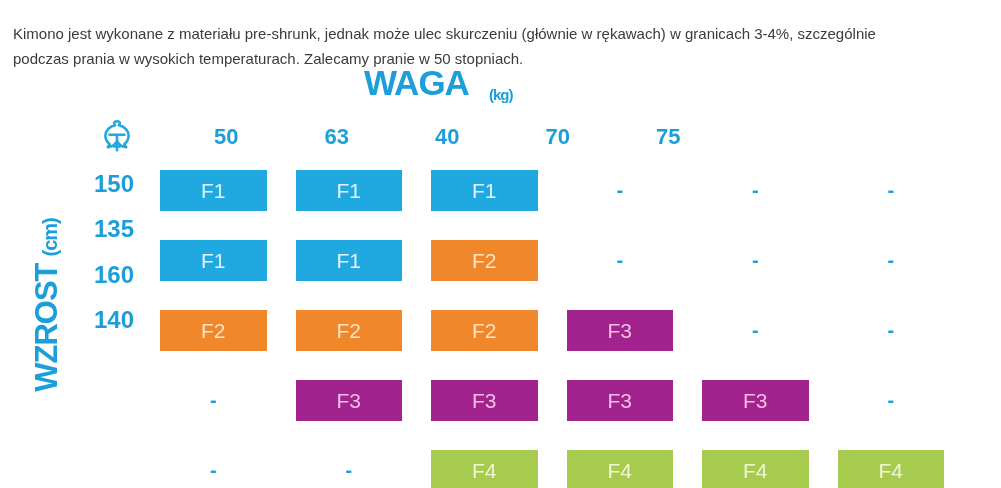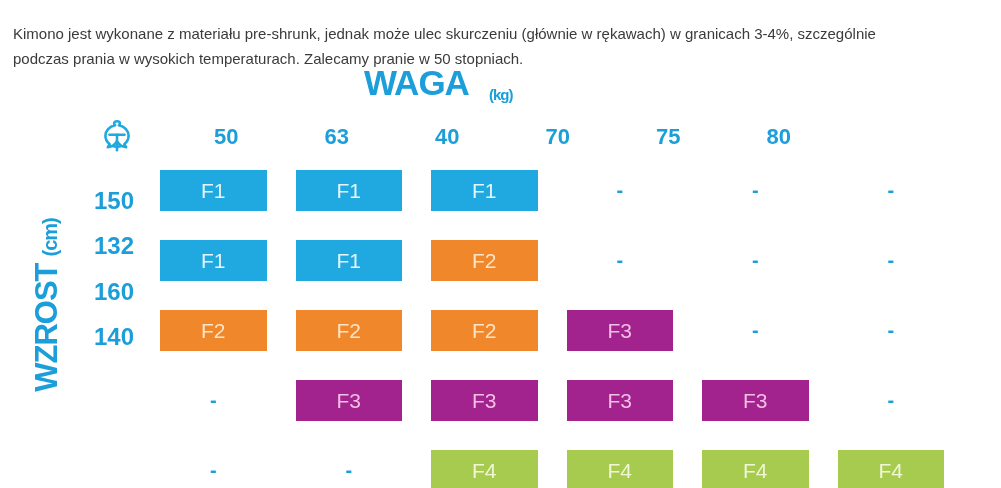--- a/index.html
+++ b/index.html
@@ -29,21 +29,21 @@
   #col-headers {
     position:absolute; left:173px; top:124px;
     display:grid; grid-template-columns:repeat(6,106.5px); column-gap:4px;
   }
   .col-h {
     text-align:center; font-size:22px; font-weight:bold; color:var(--blue,#1b9ed9);
   }
 
   
   #row-labels {
-    position:absolute; left:78px; top:180px; width:56px;
+    position:absolute; left:78px; top:163px; width:56px;
     display:grid; grid-auto-rows:41px; row-gap:4.6px;
   }
   .row-h {
     display:flex; align-items:center; justify-content:flex-end;
     font-size:24px; font-weight:bold; color:var(--blue,#1b9ed9);
   }
 
   
   #wzrost-label {
     position:absolute; left:47px; top:305px; transform:translate(-50%,-50%) rotate(-90deg);
@@ -92,31 +92,30 @@
       <path d="M18 23.5l4 4.4"></path>
     </g>
   </svg>
 
   <div id="col-headers">
       <div class="col-h">50</div>
       <div class="col-h">63</div>
       <div class="col-h">40</div>
       <div class="col-h">70</div>
       <div class="col-h">75</div>
-      <div class="col-h">80</div>
     </div>
 
   <div id="wzrost-label">
     <span class="main">WZROST</span>
     <span class="unit">(cm)</span>
   </div>
 
   <div id="row-labels">
       <div class="row-h">150</div>
-      <div class="row-h">132</div>
+      <div class="row-h">135</div>
       <div class="row-h">160</div>
       <div class="row-h">140</div>
     </div>
 
   <div id="grid">
       <div class="cell" style="background: rgb(31, 169, 224); color: rgb(227, 245, 252);">F1</div>
       <div class="cell" style="background: rgb(31, 169, 224); color: rgb(227, 245, 252);">F1</div>
       <div class="cell" style="background: rgb(31, 169, 224); color: rgb(227, 245, 252);">F1</div>
       <div class="cell empty">-</div>
       <div class="cell empty">-</div>

